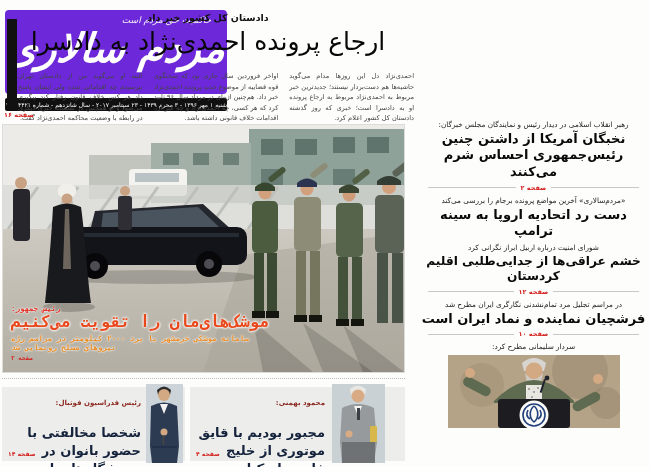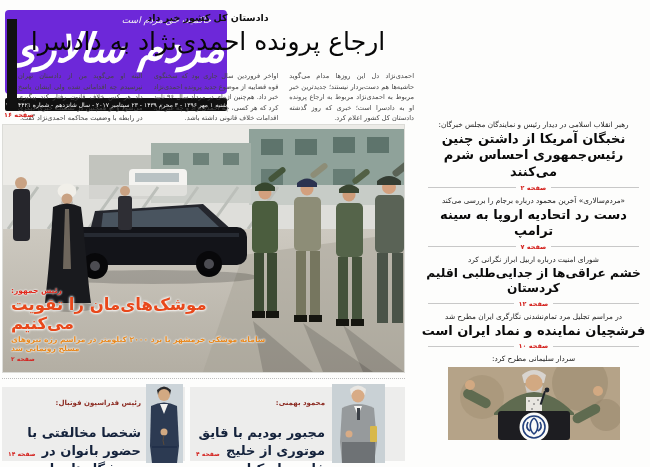--- a/index.html
+++ b/index.html
@@ -74,21 +74,21 @@
     <h1 class="lead-headline">ارجاع پرونده احمدی‌نژاد به دادسرا</h1>
     <div class="lead-bar"></div>
     <div class="lead-ref">صفحه ۱۶</div>
     <div class="lead-cols">
       <p class="lead-col">احمدی‌نژاد دل این روزها مدام می‌گوید حاشیه‌ها هم دست‌بردار نیستند؛ جدیدترین خبر مربوط به احمدی‌نژاد مربوط به ارجاع پرونده او به دادسرا است؛ خبری که روز گذشته دادستان کل کشور اعلام کرد.</p>
       <p class="lead-col">اواخر فروردین سال جاری بود که سخنگوی قوه قضاییه از موضوع جدید پرونده احمدی‌نژاد خبر داد. هم‌چنین اژه‌ای در مرداد سال ۹۶ تایید کرد که هر کسی، چه احمدی‌نژاد و چه غیر آن، اقدامات خلاف قانونی داشته باشد.</p>
       <p class="lead-col">البته او می‌گوید من از دادستان تهران نپرسیدم چه اقداماتی شده ولی ایشان پاسخ داد هر کس خلاف قانون رفتار کند پیگیری می‌شود و او همچنین در نشست خبری دیگری در رابطه با وضعیت محاکمه احمدی‌نژاد گفت.</p>
     </div>
   </section>
 
-  <figure class="main-photo" style="margin:0;">
+  <figure class="main-photo" style="margin:0;font-family:Liberation Mono, monospace;">
     <svg width="401" height="247" viewBox="0 0 401 247">
       <defs>
         <linearGradient id="gnd" x1="0" y1="0" x2="0" y2="1">
           <stop offset="0" stop-color="#cdc9c0"></stop>
             <stop offset="1" stop-color="#b3aea3"></stop>
         </linearGradient>
       </defs>
       <rect x="0" y="0" width="401" height="247" fill="#ecebe7"></rect>
 
       <rect x="246" y="4" width="157" height="76" fill="#8fa29a"></rect>
@@ -198,27 +198,22 @@
       <h2 class="story-headline">نخبگان آمریکا از داشتن چنین رئیس‌جمهوری احساس شرم می‌کنند</h2>
       <div class="ref-row">
           <span class="rule"></span>
           <span class="ref">صفحه ۲</span>
           <span class="rule"></span>
         </div>
     </div>
 
 
     <div>
-      <div class="story-kicker">«مردم‌سالاری» آخرین محمود درباره برجام را بررسی می‌کند</div>
+      <div class="story-kicker">«مردم‌سالاری» آخرین مواضع پرونده برجام را بررسی می‌کند</div>
       <h2 class="story-headline">دست رد اتحادیه اروپا به سینه ترامپ</h2>
-      <div class="ref-row">
-          <span class="rule"></span>
-          <span class="ref">صفحه ۷</span>
-          <span class="rule"></span>
-        </div>
     </div>
 
     <div>
       <div class="story-kicker">شورای امنیت درباره اربیل ابراز نگرانی کرد</div>
       <h2 class="story-headline small">خشم عراقی‌ها از جدایی‌طلبی اقلیم کردستان</h2>
       <div class="ref-row">
           <span class="rule"></span>
           <span class="ref">صفحه ۱۲</span>
           <span class="rule"></span>
         </div>

